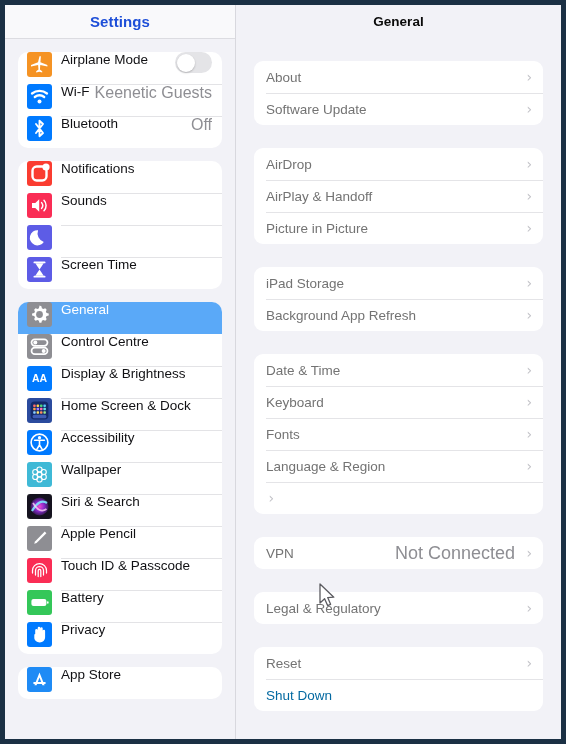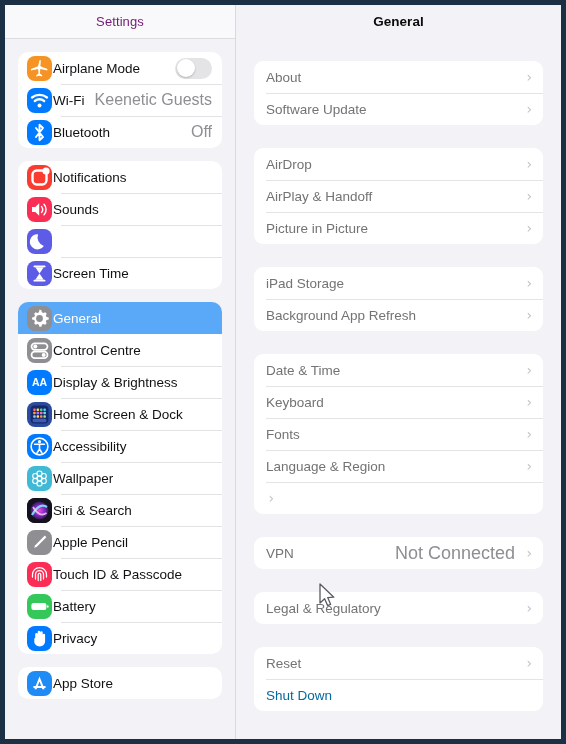--- a/index.html
+++ b/index.html
@@ -23,38 +23,38 @@
     width: 231px; height: 100%;
     background: #f9f9fb;
     border-right: 1px solid #d8d8de;
     position: relative;
     overflow: hidden;
     flex: 0 0 231px;
   }
   #sidebar .panel-header {
     height: 33px;
     display: flex; align-items: center; justify-content: center;
-    font-size: 13px; font-weight: normal; color: #701a75;
+    font-size: 15px; font-weight: bold; color: #1d4ed8;
     letter-spacing: .1px;
     background: #f9f9fb;
   }
   #sidebar .scroll {
     position: absolute; top: 33px; left: 0; right: 0; bottom: 0;
     background: #f2f2f7;
     padding: 0 13px;
     border-top: 1px solid #dcdce1;
   }
   .side-card {
     background: #ffffff;
     border-radius: 10px;
     margin-top: 13px;
     overflow: hidden;
   }
   .side-row {
-    display: flex; align-items: center;
+    display: flex; 
     height: 32px;
     padding: 0 10px 0 9px;
     position: relative;
   }
   .side-row + .side-row::before {
     content: ""; position: absolute; left: 43px; right: 0; top: 0;
     height: 1px; background: #e3e3e6;
   }
   .side-row.selected {
     background: #5aa9f8;
@@ -63,22 +63,22 @@
   .side-row .s-label {
     font-size: 13.5px; color: #111114; flex: 1 1 auto;
     white-space: nowrap; overflow: hidden;
   }
   .side-row.selected .s-label { color: #ffffff; }
   .side-row .s-value {
     font-size: 16px; color: #8e8e93; padding-left: 6px;
     white-space: nowrap;
   }
   .ico {
-    width: 25px; height: 25px; border-radius: 8px;
-    margin-right: 1px; flex: 0 0 25px;
+    width: 25px; height: 25px; border-radius: 3px;
+    margin-right: 9px; flex: 0 0 25px;
     display: flex; align-items: center; justify-content: center;
     position: relative; overflow: hidden;
   }
   .ico svg { display: block; }
 
   
   .toggle {
     width: 37px; height: 21px; border-radius: 11px;
     background: #e4e4e7; position: relative; flex: 0 0 37px;
   }

